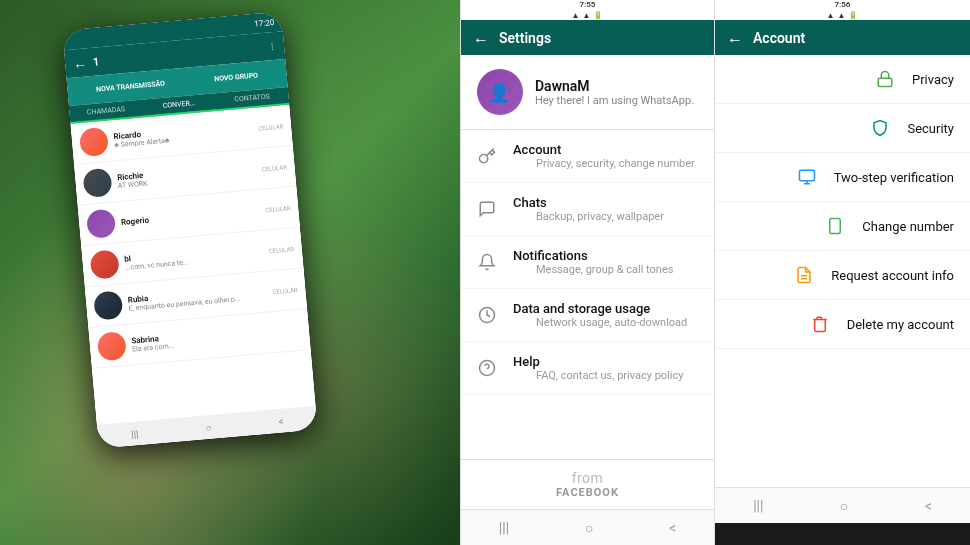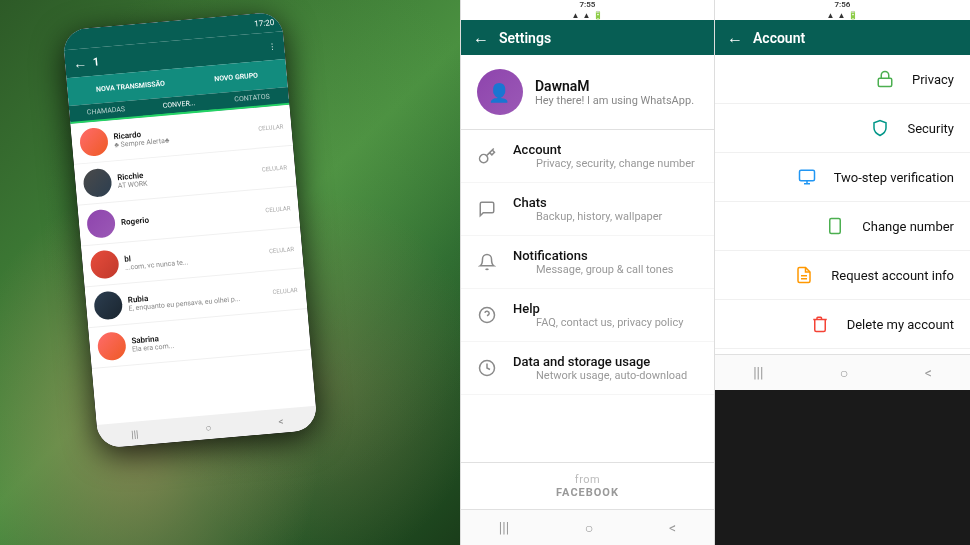--- a/index.html
+++ b/index.html
@@ -270,41 +270,41 @@
     .settings-text { flex: 1; }
     .settings-item-title { font-size: 13px; color: #111; font-weight: 500; }
     .settings-item-sub { font-size: 11px; color: #999; margin-left: 23px; }
 
     .settings-footer {
       padding: 10px;
       text-align: center;
       border-top: 1px solid #e0e0e0;
     }
 
-    .footer-from { font-size: 11px; color: #bbb; letter-spacing: 0.5px; }
+    .footer-from { font-size: 14px; color: #bbb; letter-spacing: 0.5px; }
     .footer-brand { font-size: 11px; color: #999; font-weight: 700; letter-spacing: 1px; }
 
     .nav-bar {
       background: #fafafa;
       height: 36px;
       display: flex;
       align-items: center;
       justify-content: space-around;
       border-top: 1px solid #e0e0e0;
     }
 
     .nav-btn {
       font-size: 14px;
       color: #999;
     }
 
     
     .account-panel {
       width: 255px;
-      height: 390px;
+      height: 523px;
       background: #fff;
       display: flex;
       flex-direction: column;
       flex-shrink: 0;
     }
 
     .account-header {
       background: #075e54;
       padding: 8px 12px;
       display: flex;
@@ -485,61 +485,61 @@
     </div>
 
     <div class="settings-item">
       <div class="settings-icon">
         <svg width="18" height="18" viewBox="0 0 24 24" fill="none" stroke="#8a8a8a" stroke-width="2">
           <path d="M21 15a2 2 0 0 1-2 2H7l-4 4V5a2 2 0 0 1 2-2h14a2 2 0 0 1 2 2z"></path>
         </svg>
       </div>
       <div class="settings-text">
         <div class="settings-item-title">Chats</div>
-        <div class="settings-item-sub">Backup, history, wallpaper</div>
+        <div class="settings-item-sub">Backup, privacy, wallpaper</div>
       </div>
     </div>
 
     <div class="settings-item">
       <div class="settings-icon">
         <svg width="18" height="18" viewBox="0 0 24 24" fill="none" stroke="#8a8a8a" stroke-width="2">
           <path d="M18 8A6 6 0 0 0 6 8c0 7-3 9-3 9h18s-3-2-3-9"></path>
             <path d="M13.73 21a2 2 0 0 1-3.46 0"></path>
         </svg>
       </div>
       <div class="settings-text">
         <div class="settings-item-title">Notifications</div>
         <div class="settings-item-sub">Message, group &amp; call tones</div>
+      </div>
+    </div>
+
+    <div class="settings-item">
+      <div class="settings-icon">
+        <svg width="18" height="18" viewBox="0 0 24 24" fill="none" stroke="#8a8a8a" stroke-width="2">
+          <circle cx="12" cy="12" r="10"></circle>
+            <polyline points="12 6 12 12 16 14"></polyline>
+        </svg>
+      </div>
+      <div class="settings-text">
+        <div class="settings-item-title">Data and storage usage</div>
+        <div class="settings-item-sub">Network usage, auto-download</div>
       </div>
     </div>
 
     <div class="settings-item">
       <div class="settings-icon">
         <svg width="18" height="18" viewBox="0 0 24 24" fill="none" stroke="#8a8a8a" stroke-width="2">
           <circle cx="12" cy="12" r="10"></circle>
             <path d="M9.09 9a3 3 0 0 1 5.83 1c0 2-3 3-3 3"></path>
             <line x1="12" y1="17" x2="12.01" y2="17"></line>
         </svg>
       </div>
       <div class="settings-text">
         <div class="settings-item-title">Help</div>
         <div class="settings-item-sub">FAQ, contact us, privacy policy</div>
-      </div>
-    </div>
-
-    <div class="settings-item">
-      <div class="settings-icon">
-        <svg width="18" height="18" viewBox="0 0 24 24" fill="none" stroke="#8a8a8a" stroke-width="2">
-          <circle cx="12" cy="12" r="10"></circle>
-            <polyline points="12 6 12 12 16 14"></polyline>
-        </svg>
-      </div>
-      <div class="settings-text">
-        <div class="settings-item-title">Data and storage usage</div>
-        <div class="settings-item-sub">Network usage, auto-download</div>
       </div>
     </div>
 
   </div>
 
   <div class="settings-footer">
     <div class="footer-from">from</div>
     <div class="footer-brand">FACEBOOK</div>
   </div>
 

